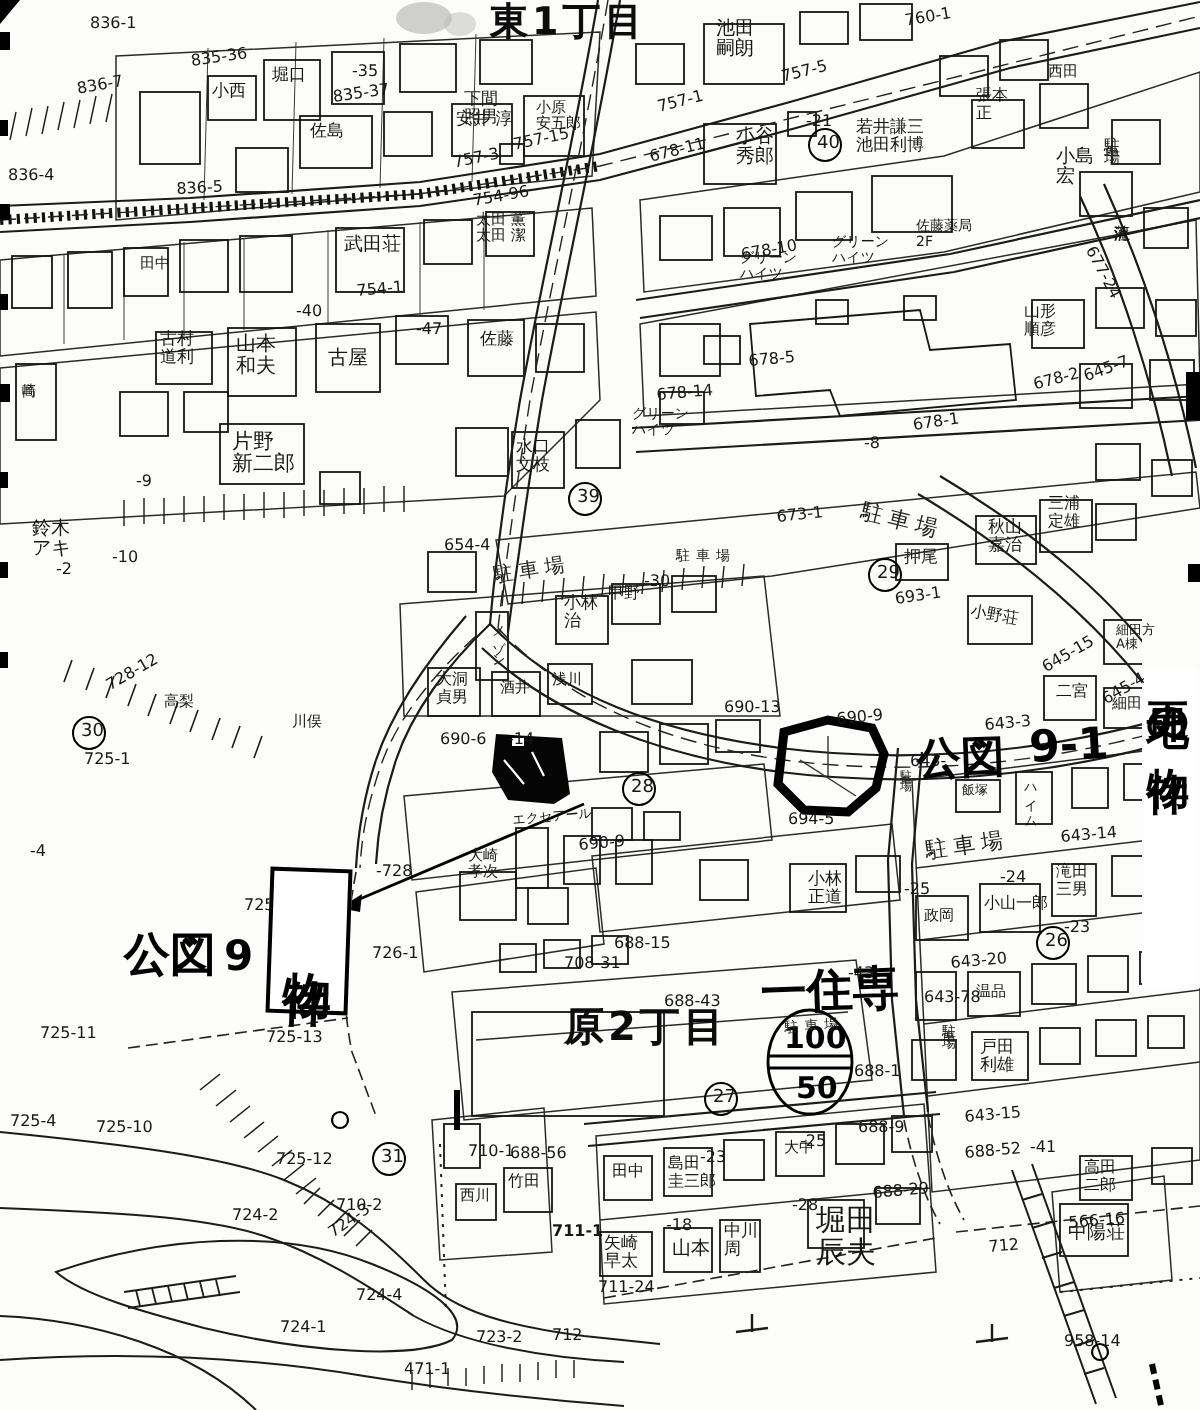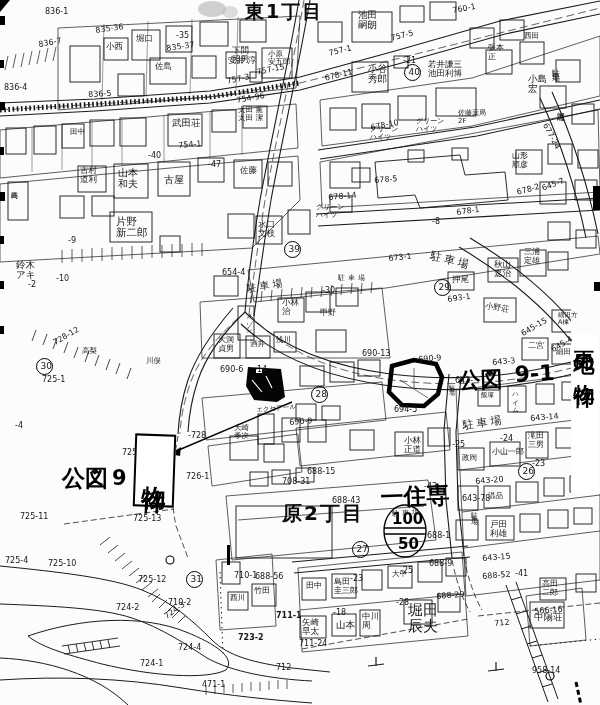--- a/index.html
+++ b/index.html
@@ -389,21 +389,21 @@
       <span class="lbl pnum" style="left: 427px; top: 532px;">688-1</span>
       <span class="lbl pnum" style="left: 429px; top: 560px;">688-9</span>
       <span class="lbl pnum" style="left: 400px; top: 567px;">-25</span>
       <span class="lbl pnum" style="left: 255px; top: 573px;">688-56</span>
       <span class="lbl pnum" style="left: 282px; top: 478px;">708-31</span>
       <span class="lbl pnum" style="left: 234px; top: 572px;">710-1</span>
       <span class="lbl pnum" style="left: 168px; top: 599px;">710-2</span>
       <span class="lbl pnum" style="left: 276px; top: 612px; font-weight: bold;">711-1</span>
       <span class="lbl pnum" style="left: 276px; top: 664px;">712</span>
       <span class="lbl pnum" style="left: 494px; top: 620px; transform: rotate(-5deg);">712</span>
-      <span class="lbl pnum" style="left: 238px; top: 634px; font-weight: bold;">723-2</span>
+      <span class="lbl pnum" style="left: 238px; top: 665px;">723-2</span>
       <span class="lbl pnum" style="left: 202px; top: 681px;">471-1</span>
       <span class="lbl pnum" style="left: 140px; top: 660px;">724-1</span>
       <span class="lbl pnum" style="left: 116px; top: 604px;">724-2</span>
       <span class="lbl pnum" style="left: 163px; top: 614px; transform: rotate(-35deg);">724-3</span>
       <span class="lbl pnum" style="left: 178px; top: 644px;">724-4</span>
       <span class="lbl pnum" style="left: 48px; top: 560px;">725-10</span>
       <span class="lbl pnum" style="left: 20px; top: 513px;">725-11</span>
       <span class="lbl pnum" style="left: 138px; top: 576px;">725-12</span>
       <span class="lbl pnum" style="left: 133px; top: 515px;">725-13</span>
       <span class="lbl pnum" style="left: 5px; top: 557px;">725-4</span>
@@ -486,21 +486,21 @@
       <span class="lbl name" style="left: 524px; top: 248px; font-size: 8px;">三浦
 定雄</span>
       <span class="lbl name" style="left: 452px; top: 275px;">押尾</span>
       <span class="lbl name" style="left: 486px; top: 302px; font-size: 8px; transform: rotate(10deg);">小野荘</span>
       <span class="lbl name" style="left: 528px; top: 342px; font-size: 8px;">二宮</span>
       <span class="lbl name" style="left: 558px; top: 312px; font-size: 6.5px;">細田方
 A棟</span>
       <span class="lbl name" style="left: 556px; top: 348px; font-size: 7.5px;">細田</span>
       <span class="lbl name" style="left: 282px; top: 298px;">小林
 治</span>
-      <span class="lbl name" style="left: 320px; top: 293px; font-size: 8px; margin-top: 16px;">甲野</span>
+      <span class="lbl name" style="left: 304px; top: 293px; font-size: 8px;">甲野</span>
       <span class="lbl name" style="left: 218px; top: 336px; font-size: 8px;">大洞
 貞男</span>
       <span class="lbl name" style="left: 250px; top: 340px; font-size: 7.5px;">酒井</span>
       <span class="lbl name" style="left: 276px; top: 336px; font-size: 7.5px;">浅川</span>
       <span class="lbl name vert" style="left: 246px; top: 308px; font-size: 6.5px;">メゾン</span>
       <span class="lbl name" style="left: 146px; top: 357px; font-size: 7.5px;">川俣</span>
       <span class="lbl name" style="left: 82px; top: 347px; font-size: 7.5px;">高梨</span>
       <span class="lbl name" style="left: 404px; top: 436px;">小林
 正道</span>
       <span class="lbl name" style="left: 528px; top: 432px; font-size: 8px;">滝田

